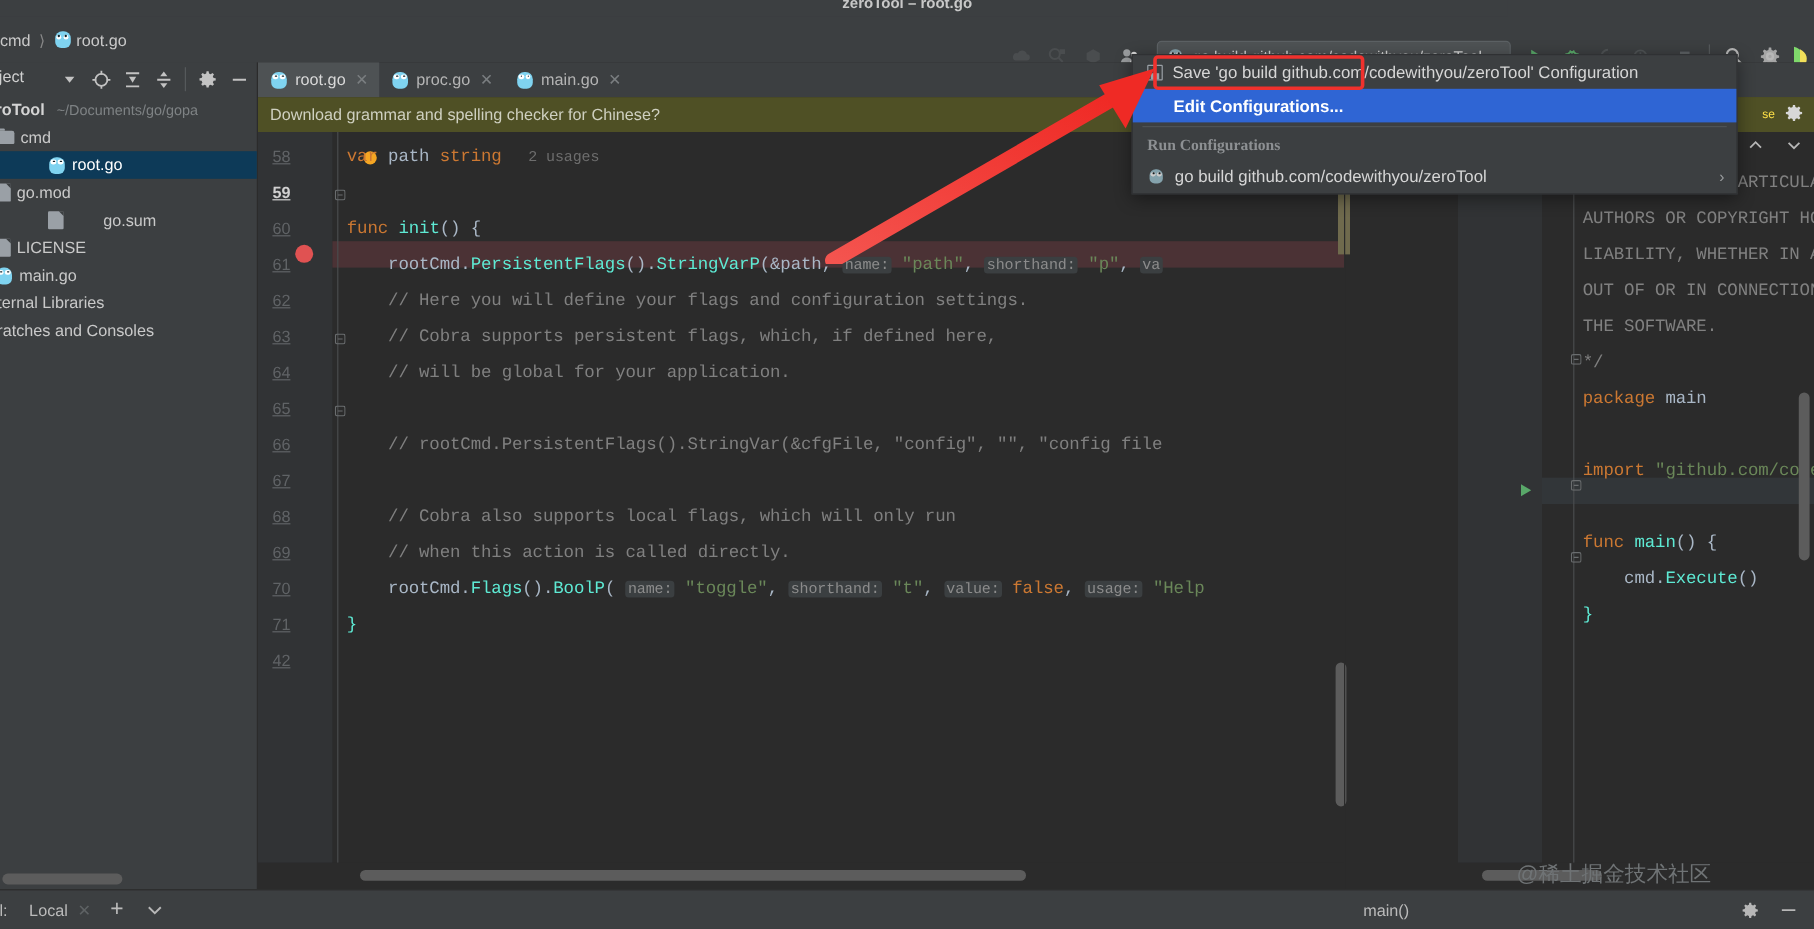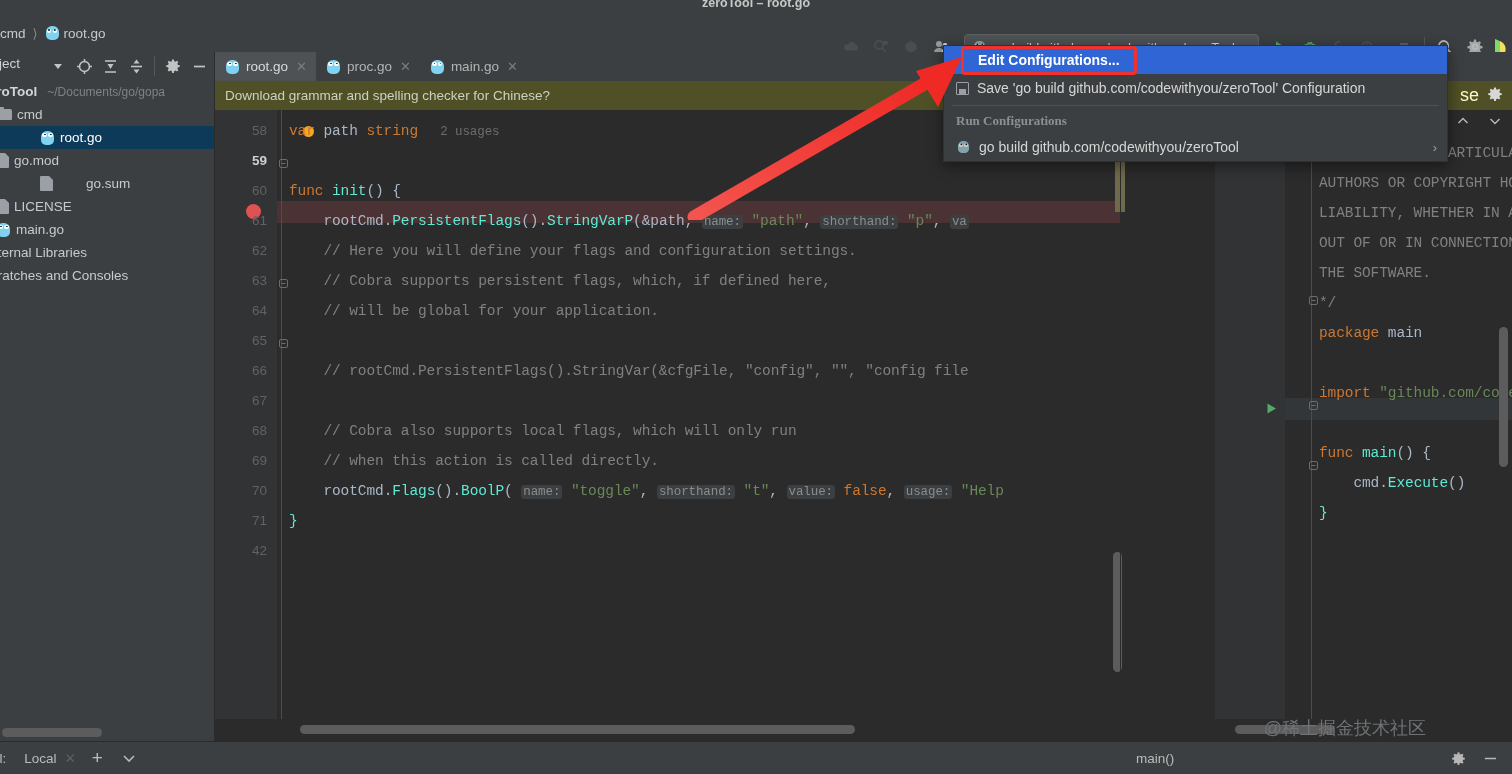--- a/index.html
+++ b/index.html
@@ -94,21 +94,21 @@
   #banner {
     position:absolute; left:0; top:29px; right:0; height:29px; background:#4f5025;
     display:flex; align-items:center; padding:0 10px; font-size:13.5px; color:#cfd0c0;
   }
   #banner .links { margin-left:auto; display:flex; align-items:center; gap:16px; }
   #banner a { color:#589df6; text-decoration:none; cursor:pointer; }
 
   
   #splitL { position:absolute; left:0; top:58px; bottom:22px; width:905px; background:#2b2b2b; overflow:hidden; }
   #splitR { position:absolute; left:1000px; top:58px; bottom:22px; right:0; background:#2b2b2b; overflow:hidden;}
-  .ln { position:absolute; right:0; width:40px; text-align:right; color:#606366; font-size:13.5px; }
+  .ln { position:absolute; right:0; width:40px; color:#606366; font-size:13.5px;text-decoration:underline; }
   .ln.cur { color:#d0d0d0; font-weight:bold; }
   .codeline { position:absolute; white-space:pre; font-size:14.5px; letter-spacing:-0.1px; }
 
   
   .kw{color:#cc7832;} .fn{color:#5eead4;} .str{color:#6a8759;}
   .cmt{color:#808080;} .id{color:#a9b7c6;}
   .hint{color:#8c8c8c; background:#3b3f41; border-radius:3px; padding:0 2px; font-size:12.5px;}
   .usages{color:#6d6d6d; font-size:12.5px;}
 
   .foldmark{position:absolute;color:#808080;font-size:11px;}
@@ -379,21 +379,21 @@
   <div id="banner">
     <span>Download grammar and spelling checker for Chinese?</span>
     <span class="links">
       <a>Download Chinese</a>
       <a>Never</a>
     </span>
   </div>
 
   <div style="position:absolute; left:1000px; top:29px; right:0; height:29px; background:#4f5025;
               display:flex; align-items:center; justify-content:flex-end; gap:8px; padding-right:9px;">
-    <span style="color:#fef9c3;font-size:18px;">se</span>
+    <span style="color:#fde047;font-size:10px;">se</span>
     <span>
       <svg width="16" height="16" viewBox="0 0 18 18">
           <path d="M9 5.6a3.4 3.4 0 1 0 0 6.8 3.4 3.4 0 0 0 0-6.8zm0 2a1.4 1.4 0 1 1 0 2.8 1.4 1.4 0 0 1 0-2.8z" fill="#d7d7d7"></path>
           <path d="M8 1.6h2l.3 2 1.6.7 1.7-1.1 1.4 1.4-1.1 1.7.7 1.6 2 .3v2l-2 .3-.7 1.6 1.1 1.7-1.4 1.4-1.7-1.1-1.6.7-.3 2H8l-.3-2-1.6-.7-1.7 1.1-1.4-1.4 1.1-1.7-.7-1.6-2-.3v-2l2-.3.7-1.6L3 4.6l1.4-1.4 1.7 1.1 1.6-.7z" fill="#d7d7d7"></path>
         </svg>
     </span>
   </div>
 
   <div style="position:absolute; right:10px; top:62px; display:flex; gap:18px; z-index:10;">
     <span>
@@ -501,27 +501,27 @@
   <div class="vscroll" style="left:898px; top:500px; height:120px;"></div>
   <div class="vscroll" style="right:4px; top:275px; height:140px;"></div>
 
   <div class="hscroll" style="left:85px; bottom:7px; width:555px;"></div>
   <div class="hscroll" style="left:1020px; bottom:7px; width:100px;"></div>
 
   <div style="position:absolute;left:905px;top:29px;bottom:0;width:1px;background:#2b2b2b;"></div>
 </div>
 
 <div id="popup">
+  <div class="mi">
+    <span class="savei"></span>
+    <span>Save 'go build github.com/codewithyou/zeroTool' Configuration</span>
+  </div>
   <div class="mi hl">
     <span style="width:14px;"></span>
     <span>Edit Configurations...</span>
-  </div>
-  <div class="mi">
-    <span class="savei"></span>
-    <span>Save 'go build github.com/codewithyou/zeroTool' Configuration</span>
   </div>
   <div class="divider"></div>
   <div class="sec">Run Configurations</div>
   <div class="mi">
     <span class="gopher" style="transform:scale(.85);filter:grayscale(.55) brightness(.8);">
         <i></i>
         <b></b>
       </span>
     <span>go build github.com/codewithyou/zeroTool</span>
     <span class="arrow">›</span>

